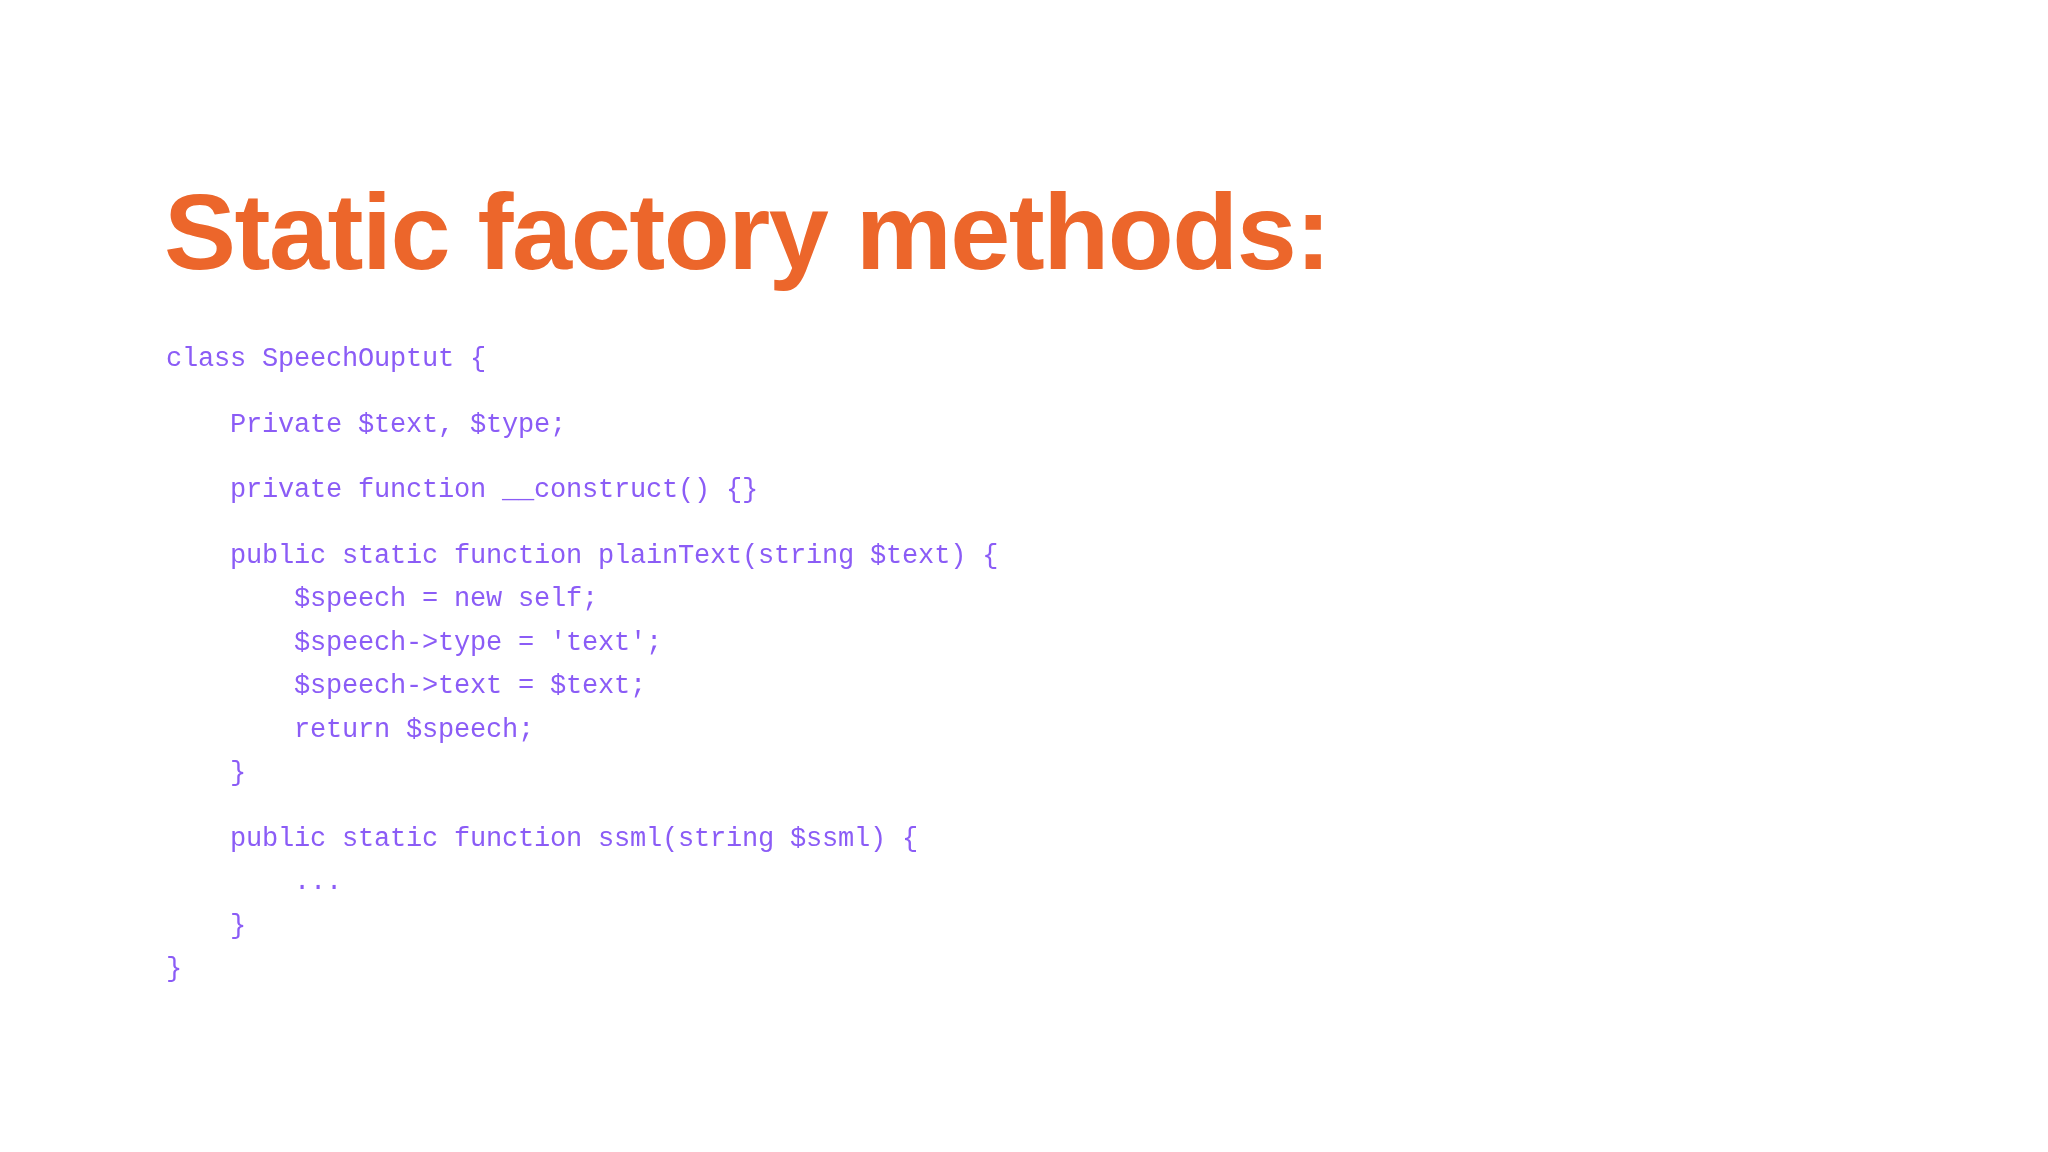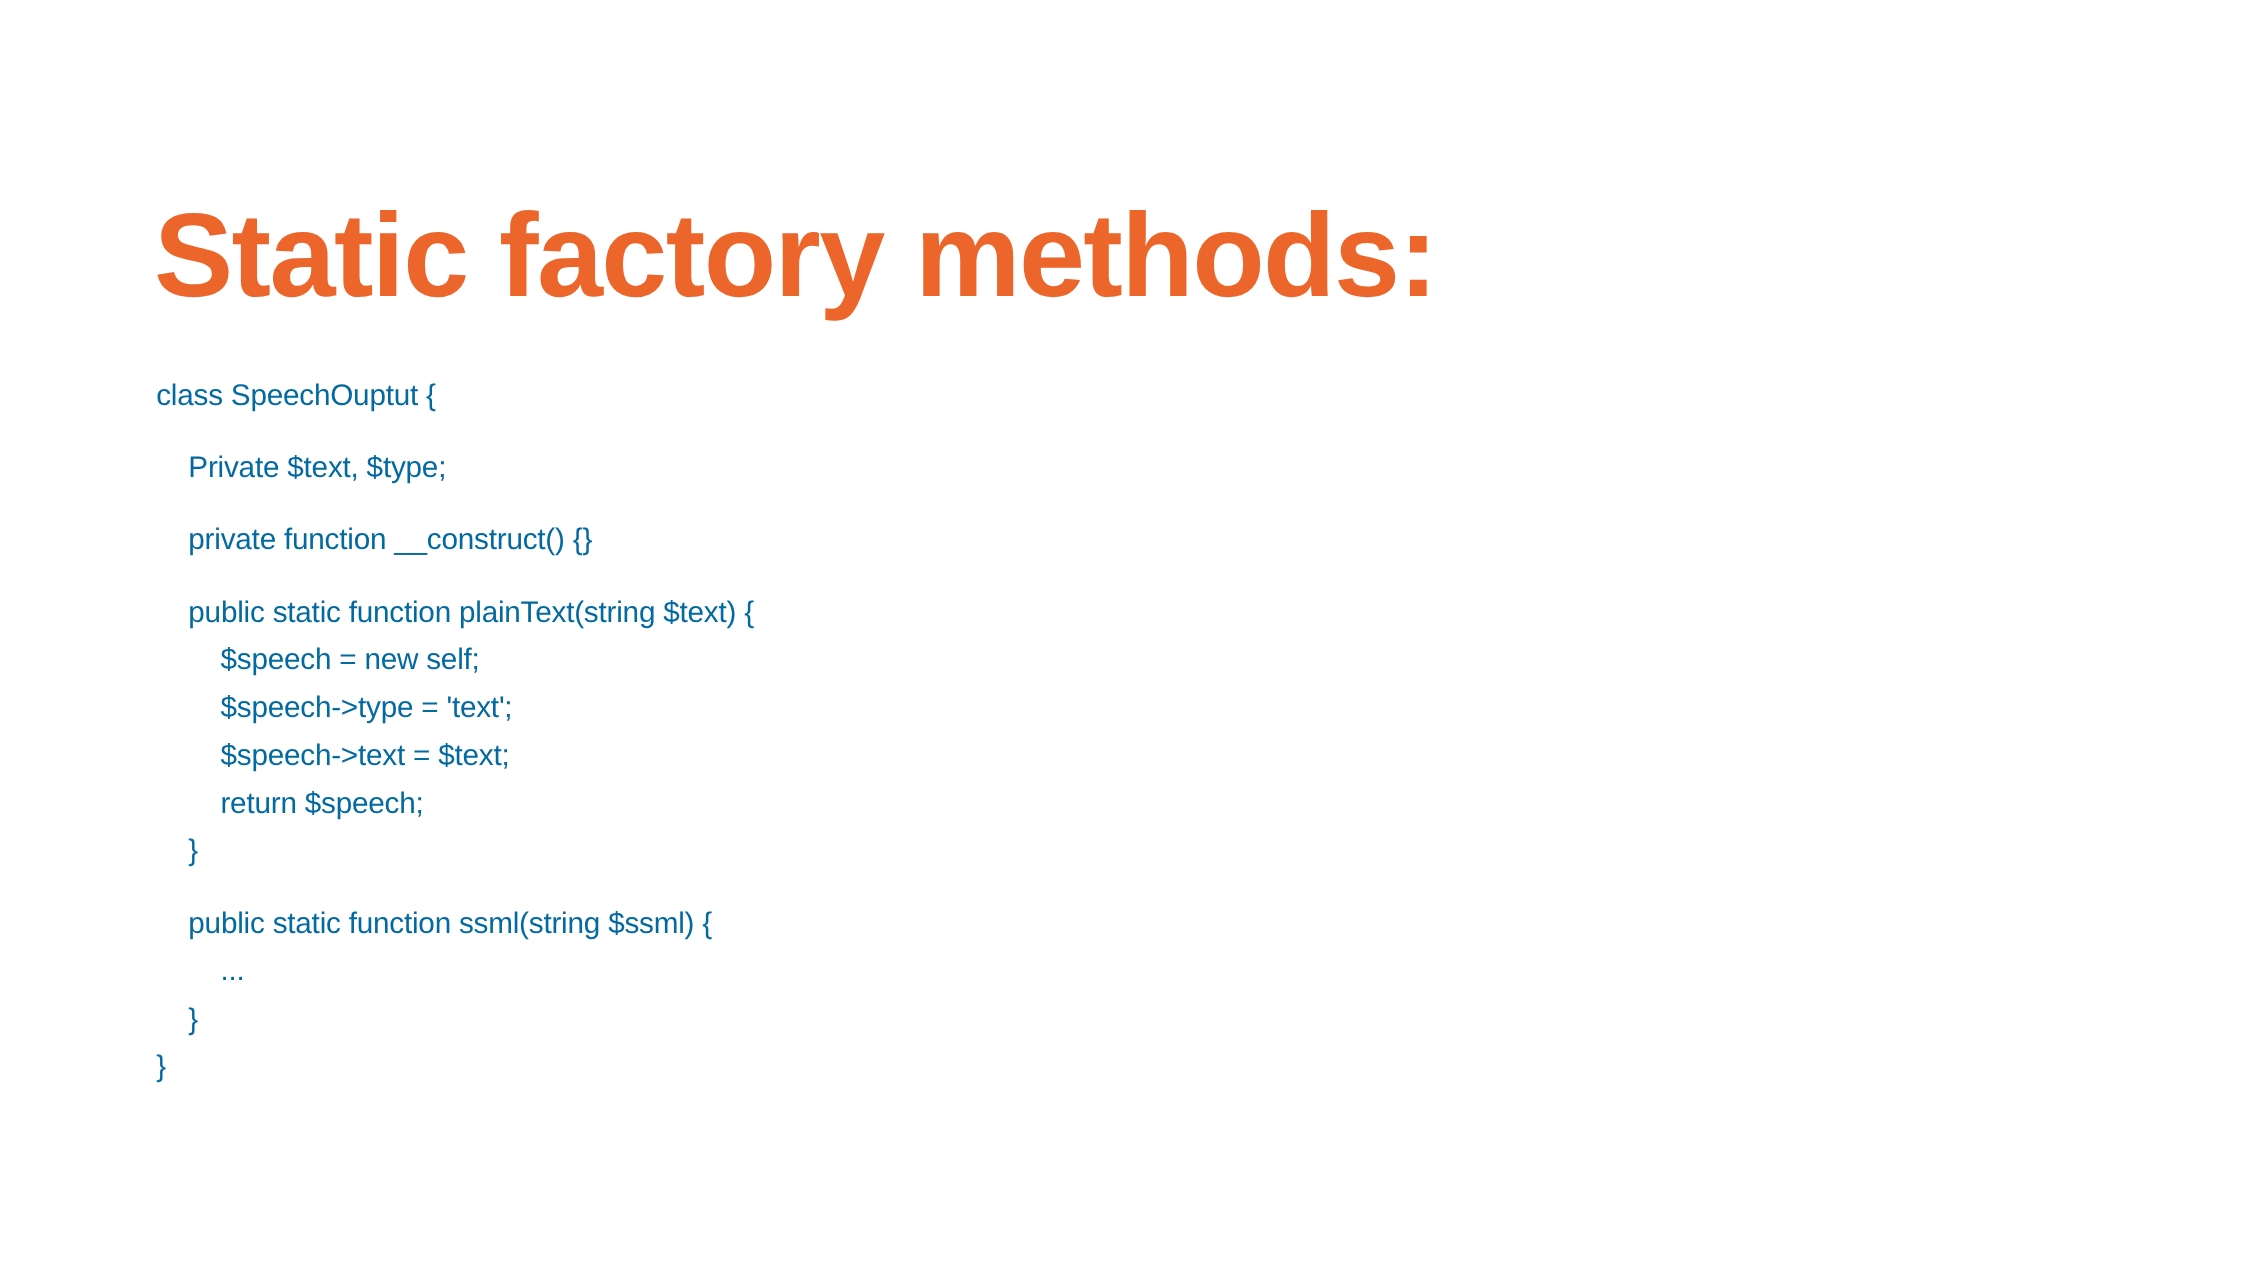--- a/index.html
+++ b/index.html
@@ -13,44 +13,45 @@
     font-family: "Liberation Sans", sans-serif;
     overflow: hidden;
   }
 
   .slide {
     position: relative;
     width: 1810px;
     height: 1152px;
     background: #ffffff;
     box-sizing: border-box;
+    margin-left: 24px;
   }
 
   .slide-title {
     position: absolute;
     left: 140px;
     top: 178px;
     font-family: "Liberation Sans", sans-serif;
     font-size: 108px;
     font-weight: 700;
     letter-spacing: -1.5px;
     line-height: 1.0;
     color: #EC662B;
     white-space: pre;
     margin: 0;
   }
 
   .code-block {
     position: absolute;
     left: 142px;
     top: 338px;
-    font-family: Liberation Sans, sans-serif;
+    font-family: Liberation Mono, monospace;
     font-size: 27px;
     line-height: 43.5px;
-    color: #0369a1;
+    color: #8b5cf6;
     white-space: pre;
     margin: 0;
     letter-spacing: -0.2px;
   }
 
   .code-line {
     display: block;
     white-space: pre;
     min-height: 43.5px;
   }

